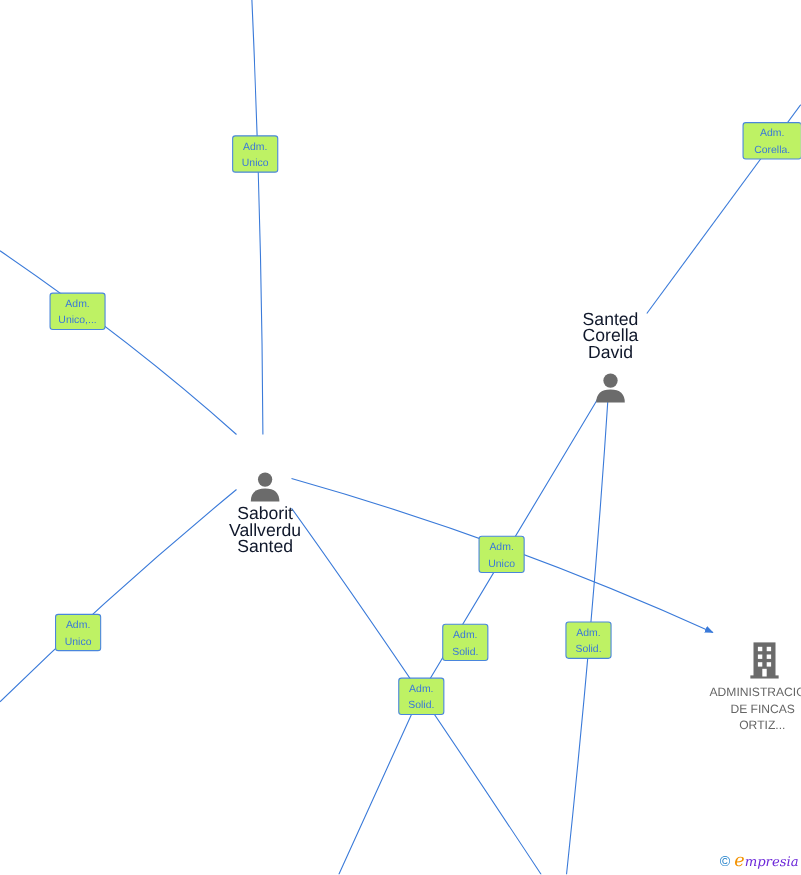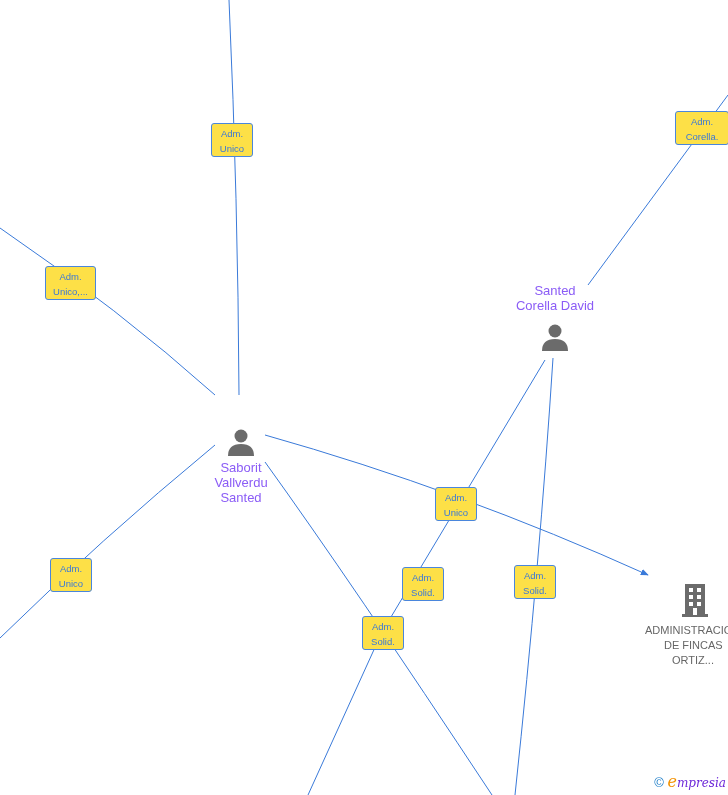--- a/index.html
+++ b/index.html
@@ -1,26 +1,26 @@
 <!DOCTYPE html>
 <html><head>
 <meta charset="utf-8">
 <style>
   html, body { margin:0; padding:0; background:#ffffff; }
   body { width:728px; height:795px; position:relative; overflow:hidden; font-family:"Liberation Sans", sans-serif; }
   svg.edges { position:absolute; left:0; top:0; width:728px; height:795px; }
   .edge { fill:none; stroke:#3a7ad9; stroke-width:1; }
   .role {
     position:absolute; box-sizing:border-box; width:42px; height:34px;
-    background:#fde047; border:1px solid #4a86dc; border-radius:3px;
+    background:#bef264; border:1px solid #4a86dc; border-radius:3px;
     color:#3a78d8; font-size:9.5px; line-height:15px; text-align:center;
     padding-top:2px; cursor:pointer;
   }
   .role span { display:block; white-space:nowrap; }
-  .person { position:absolute; text-align:center; color:#8b5cf6; font-size:13px; line-height:15px; }
+  .person { position:absolute; text-align:center; color:#0f172a; font-size:16px; line-height:15px; }
   .person .icon { width:30px; height:30px; margin:0 auto; }
   .company { position:absolute; text-align:center; color:#666; font-size:11px; line-height:15px; }
   .brand { position:absolute; right:2px; bottom:4px; font-size:13px; color:#1a7cc8; }
   .brand .e { color:#f39200; font-style:italic; font-family:"DejaVu Serif", serif; font-size:16px; }
   .brand .rest { color:#6d28d9; font-style:italic; font-family:"DejaVu Serif", serif; font-size:12px; }
 </style>
 </head>
 <body>
 
 <svg class="edges" viewBox="0 0 728 795">

